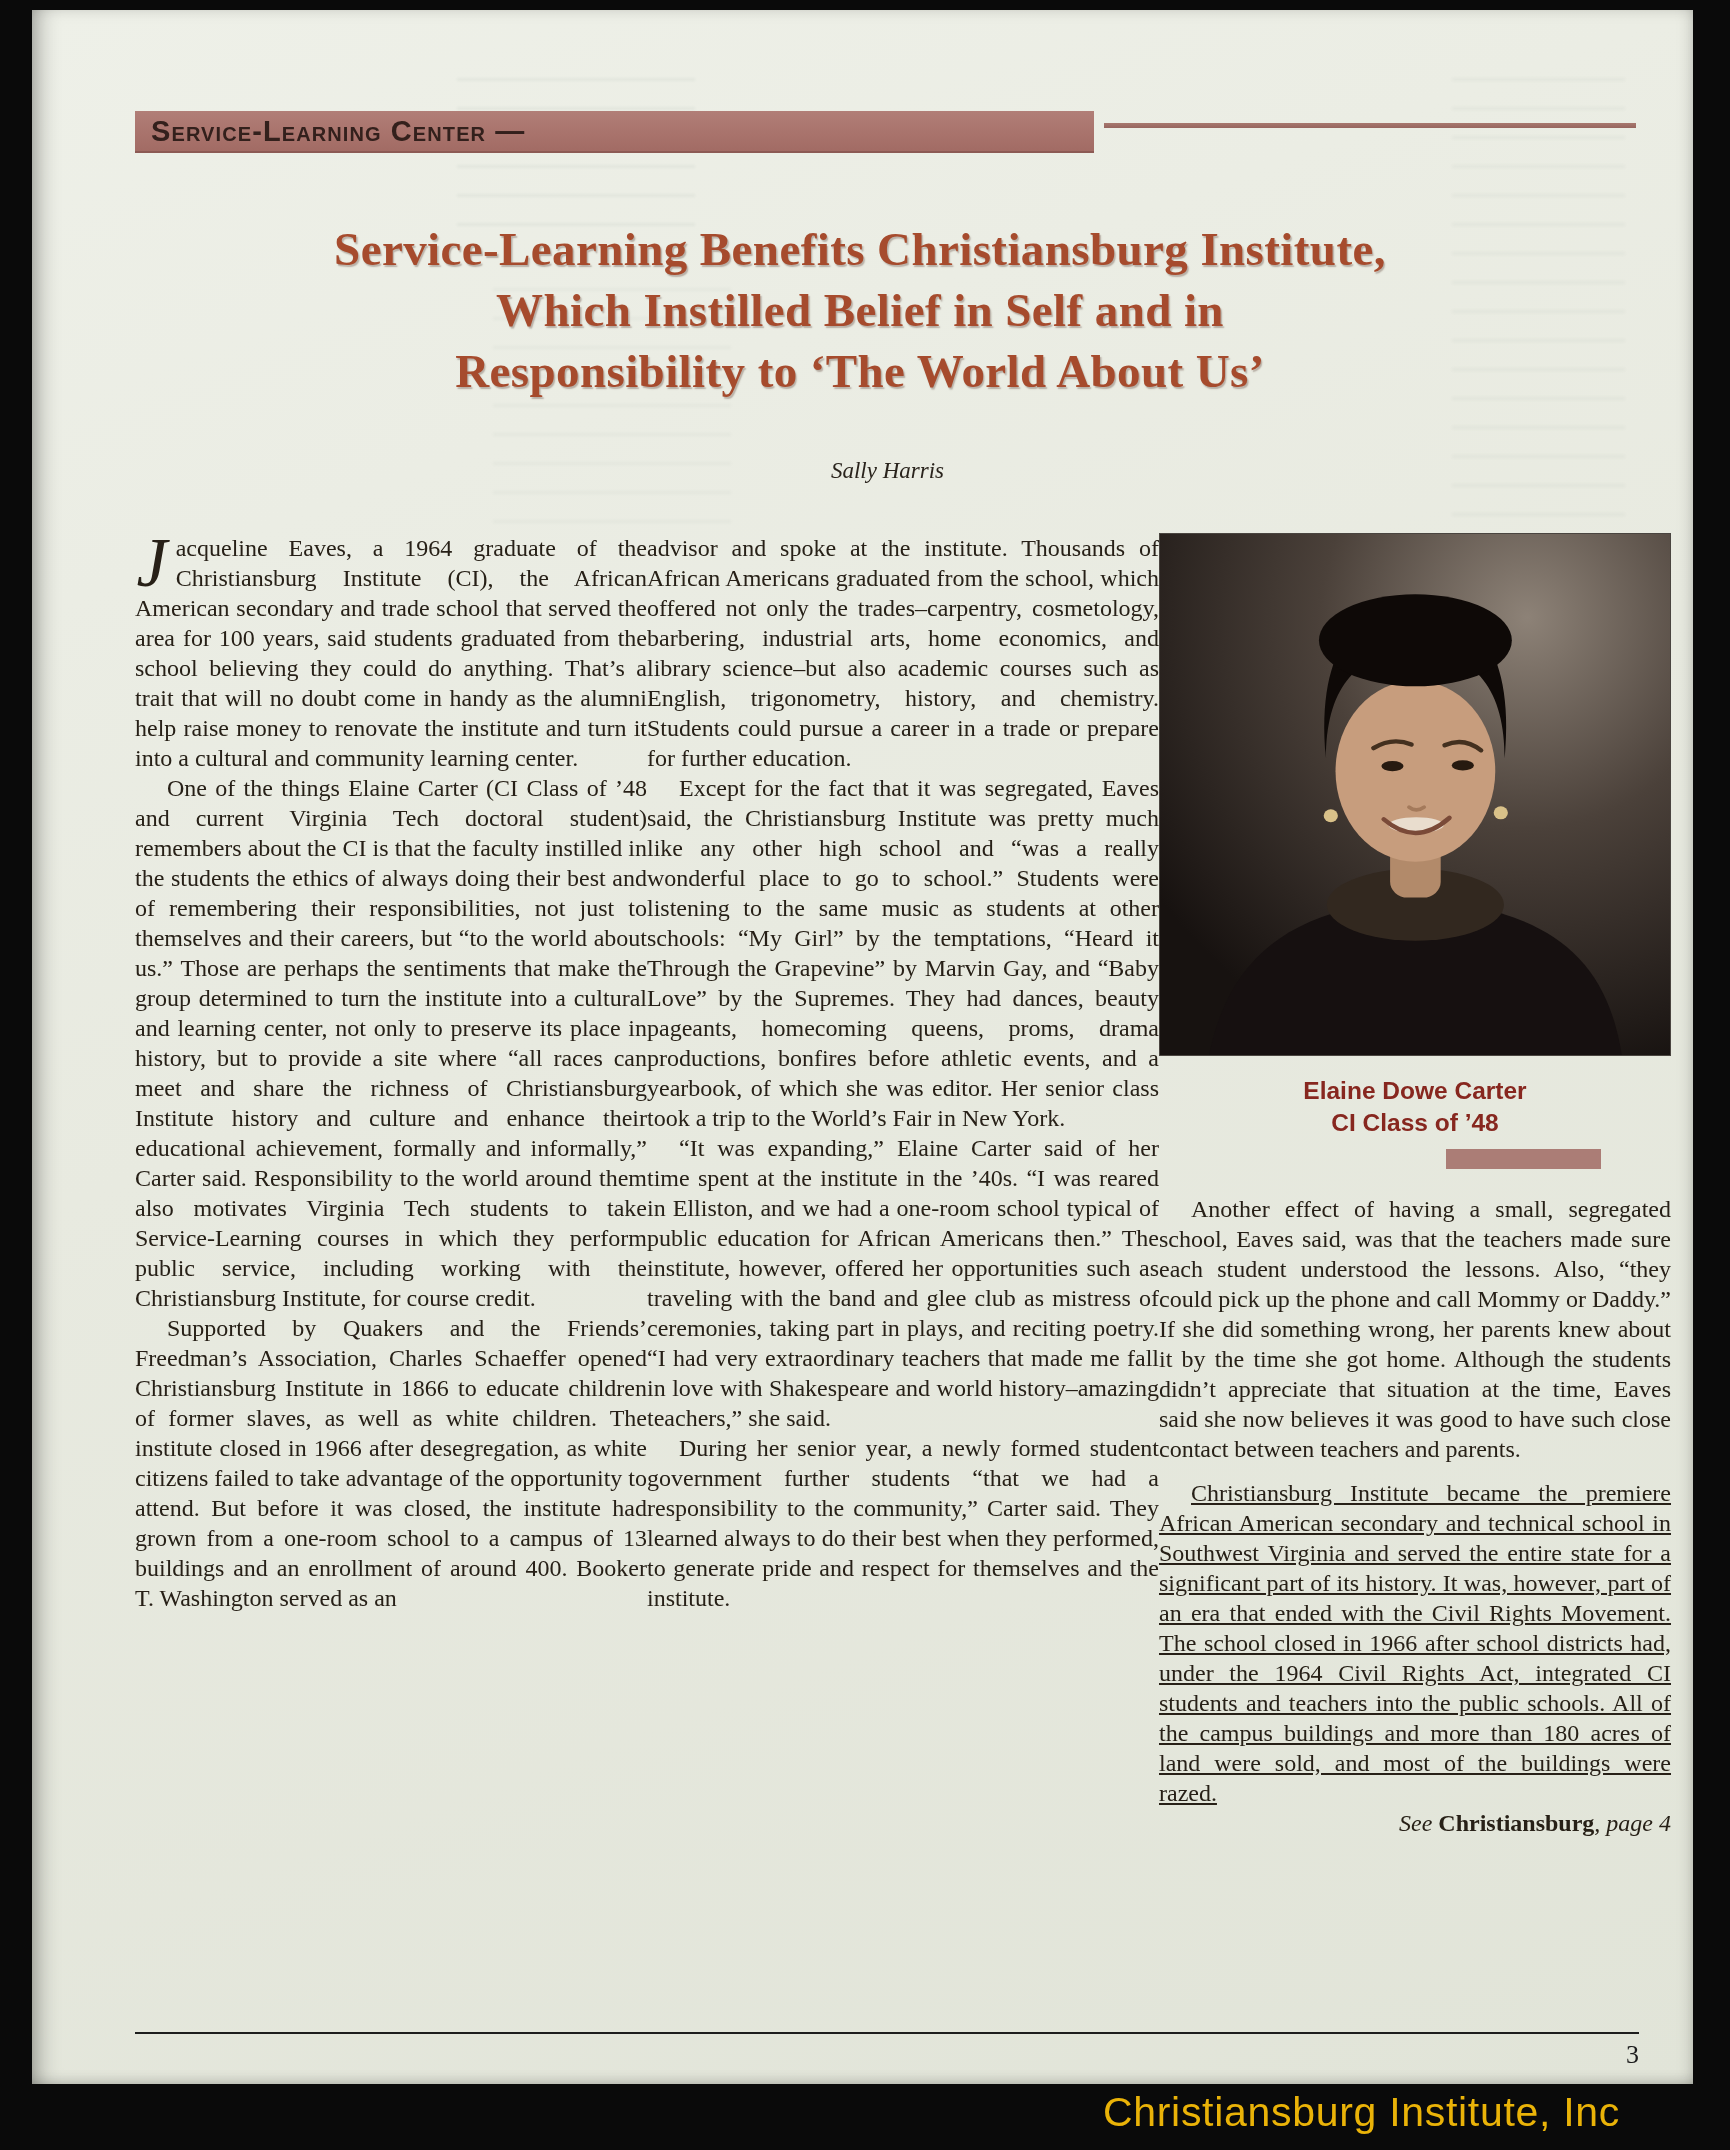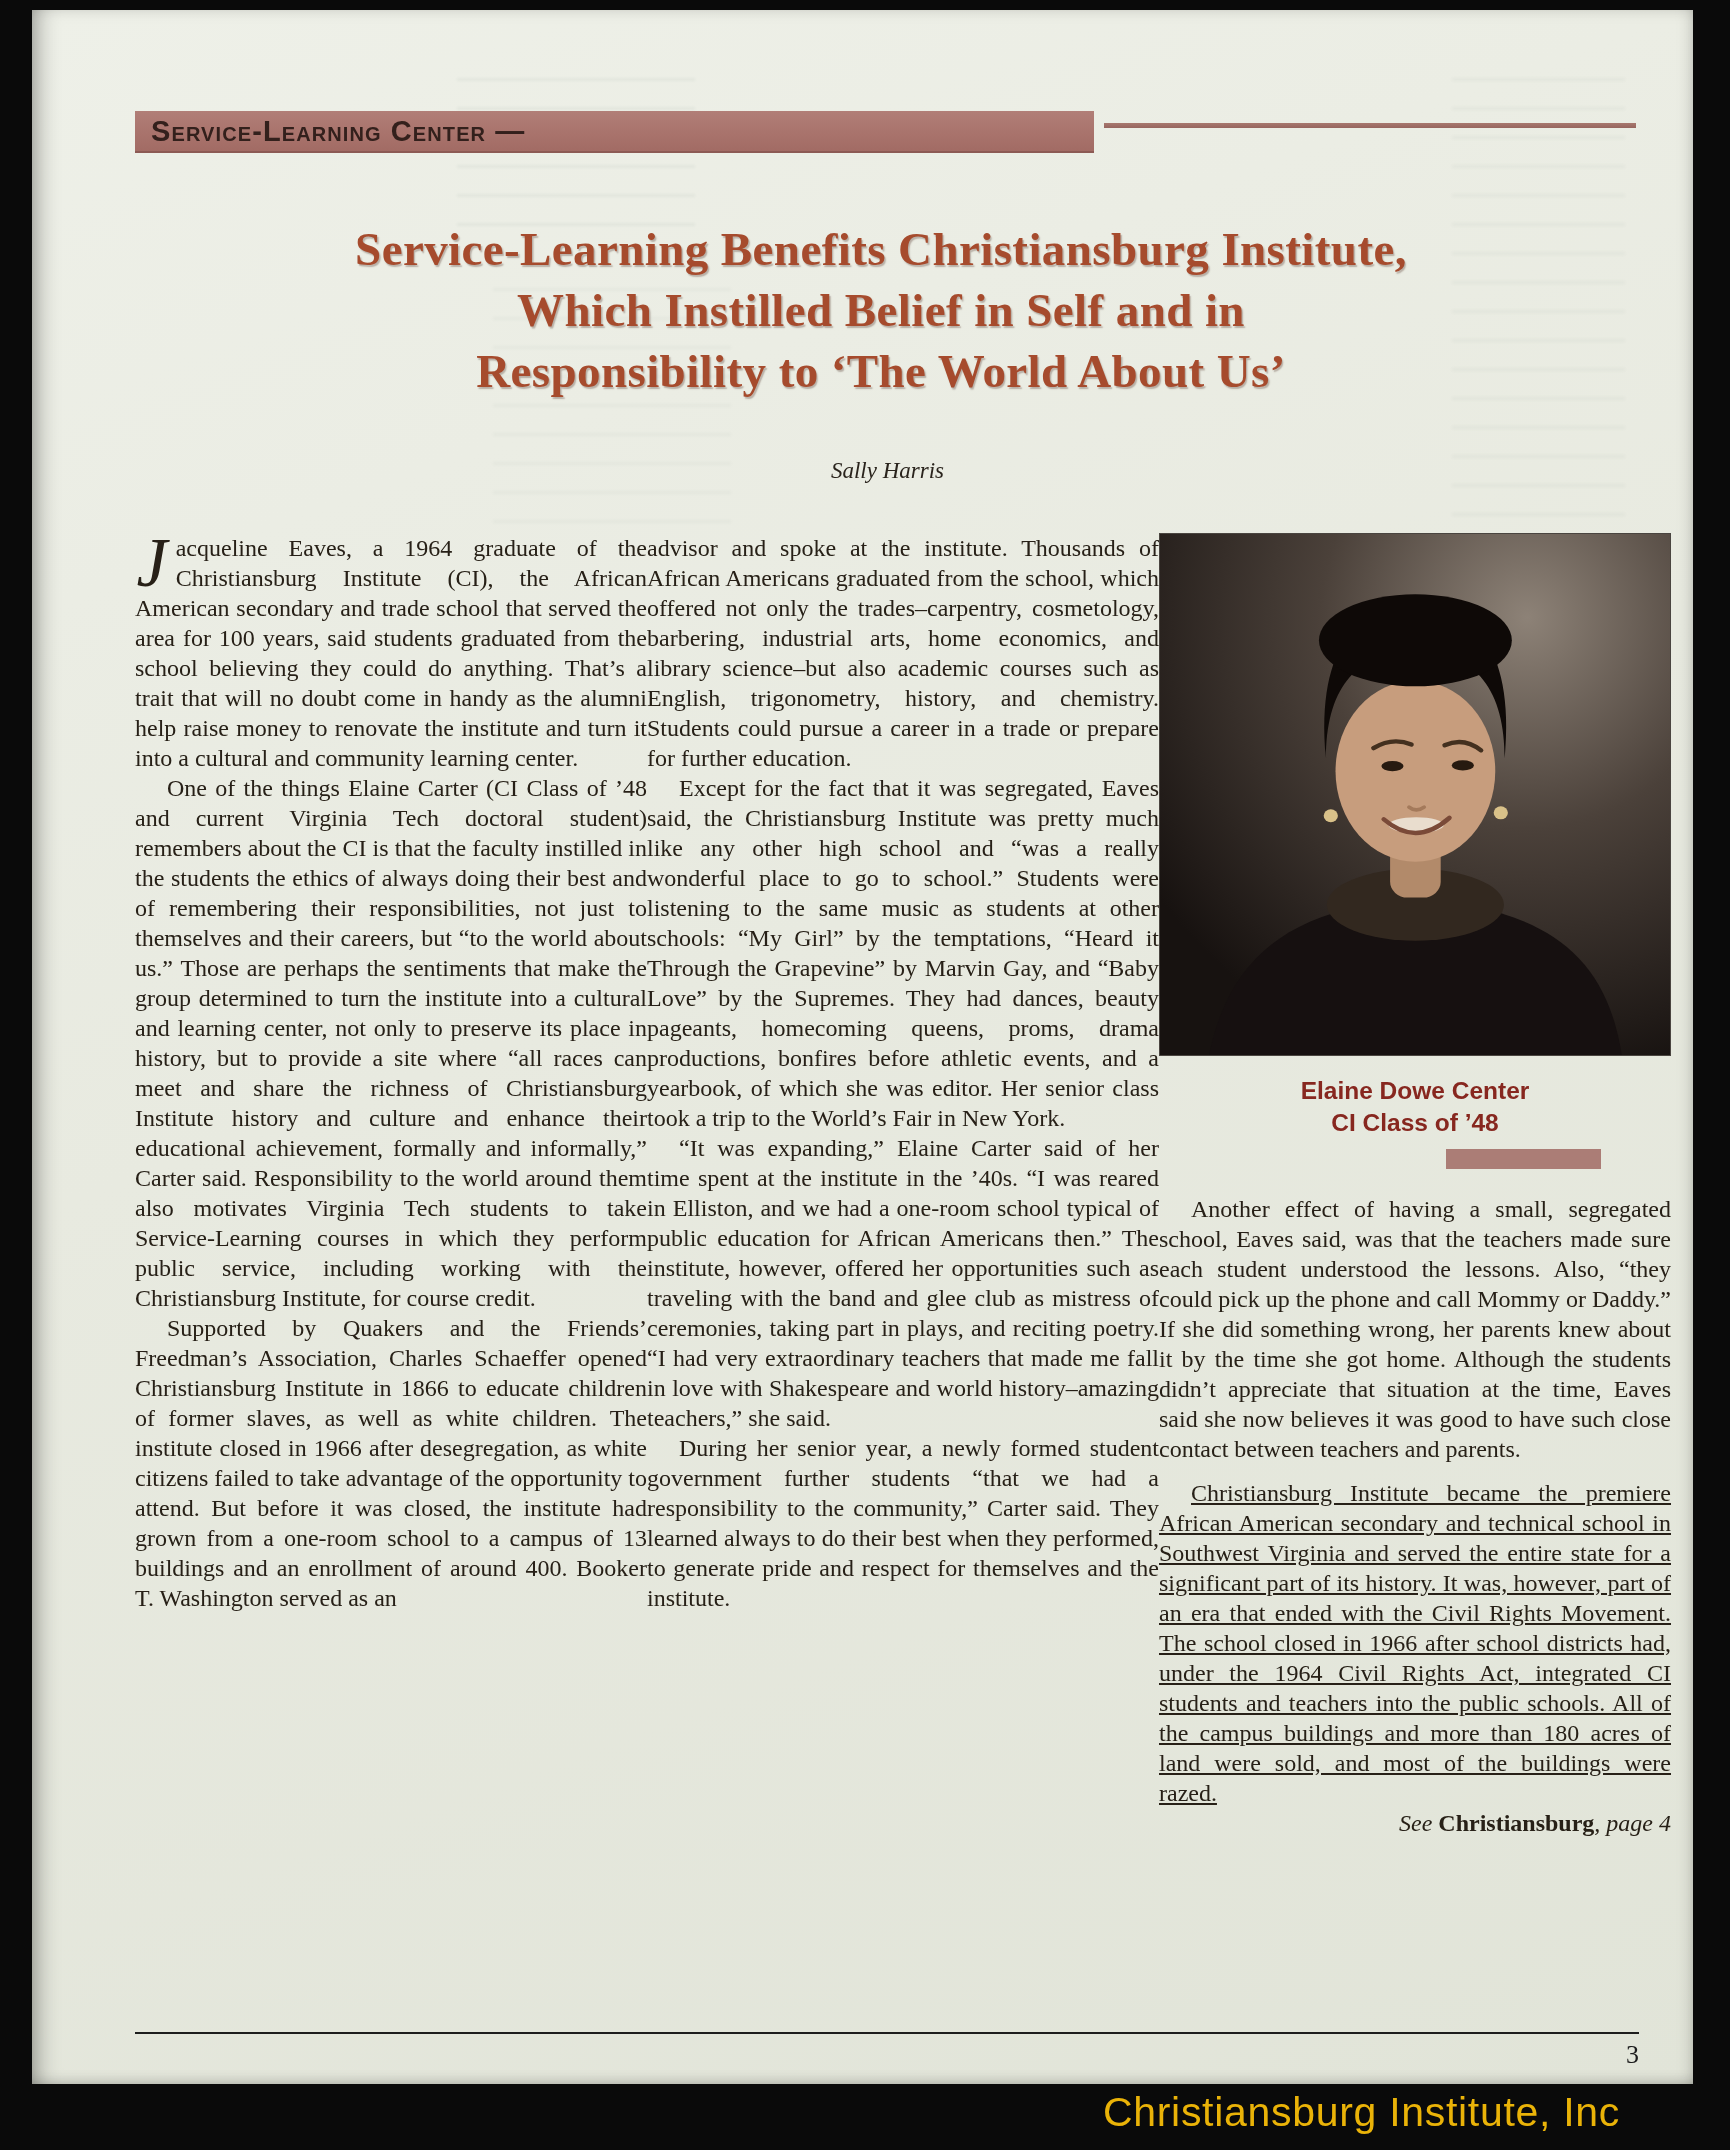--- a/index.html
+++ b/index.html
@@ -44,21 +44,21 @@
     font-weight:bold; font-size:29px; letter-spacing:1.1px;
     font-variant:small-caps; color:#33201c;
   }
   .masthead-rule {
     position:absolute; left:969px; right:4.3px; top:11.5px; height:5.8px;
     background:linear-gradient(#a8786f,#96655e);
   }
 
   
   .title {
-    position:absolute; left:105px; width:1488px; top:209px;
+    position:absolute; left:84px; width:1488px; top:209px;
     text-align:center; font-weight:bold;
     font-size:47px; line-height:61px; letter-spacing:0.4px;
     color:#a64b2d;
     text-shadow:1.4px 2.2px 1.4px rgba(105,80,70,.4);
   }
   .byline {
     position:absolute; left:103px; width:1505px; top:448px;
     text-align:center; font-style:italic; font-size:23px; color:#2a241d;
   }
 
@@ -191,21 +191,21 @@
 
             <path d="M323,336 l-9,44 q10,9 20,0 Z" fill="#b3males" opacity="0"></path>
             <path d="M315,380 q9,8 19,0" stroke="#a47a5b" stroke-width="5" fill="none" stroke-linecap="round"></path>
 
             <ellipse cx="324" cy="405" rx="35" ry="11" fill="#e9ddce"></ellipse>
             <path d="M283,397 Q324,436 366,395" stroke="#7a4a38" stroke-width="6" fill="none" stroke-linecap="round"></path>
           </svg>
           <span class="photo-credit">Photo Courtesy of Service Learning Center</span>
         </div>
         <div class="caption">
-          <div>Elaine Dowe Center</div>
+          <div>Elaine Dowe Carter</div>
           <div>CI Class of ’48</div>
         </div>
         <div class="ghost-bar"></div>
       </div>
 
       <div class="col3-text">
         <p class="indent">Another effect of having a small, segregated school, Eaves said, was that the teachers made sure each student understood the lessons. Also, “they could pick up the phone and call Mommy or Daddy.” If she did something wrong, her parents knew about it by the time she got home. Although the students didn’t appreciate that situation at the time, Eaves said she now believes it was good to have such close contact between teachers and parents.</p>
         <p class="indent gap-before">Christiansburg Institute became the premiere African American secondary and technical school in Southwest Virginia and served the entire state for a significant part of its history. It was, however, part of an era that ended with the Civil Rights Movement. The school closed in 1966 after school districts had, under the 1964 Civil Rights Act, integrated CI students and teachers into the public schools. All of the campus buildings and more than 180 acres of land were sold, and most of the buildings were razed.</p>
         <p class="see-ref">
           <span class="it">See </span><span class="bd">Christiansburg</span><span class="it">, page 4</span>

